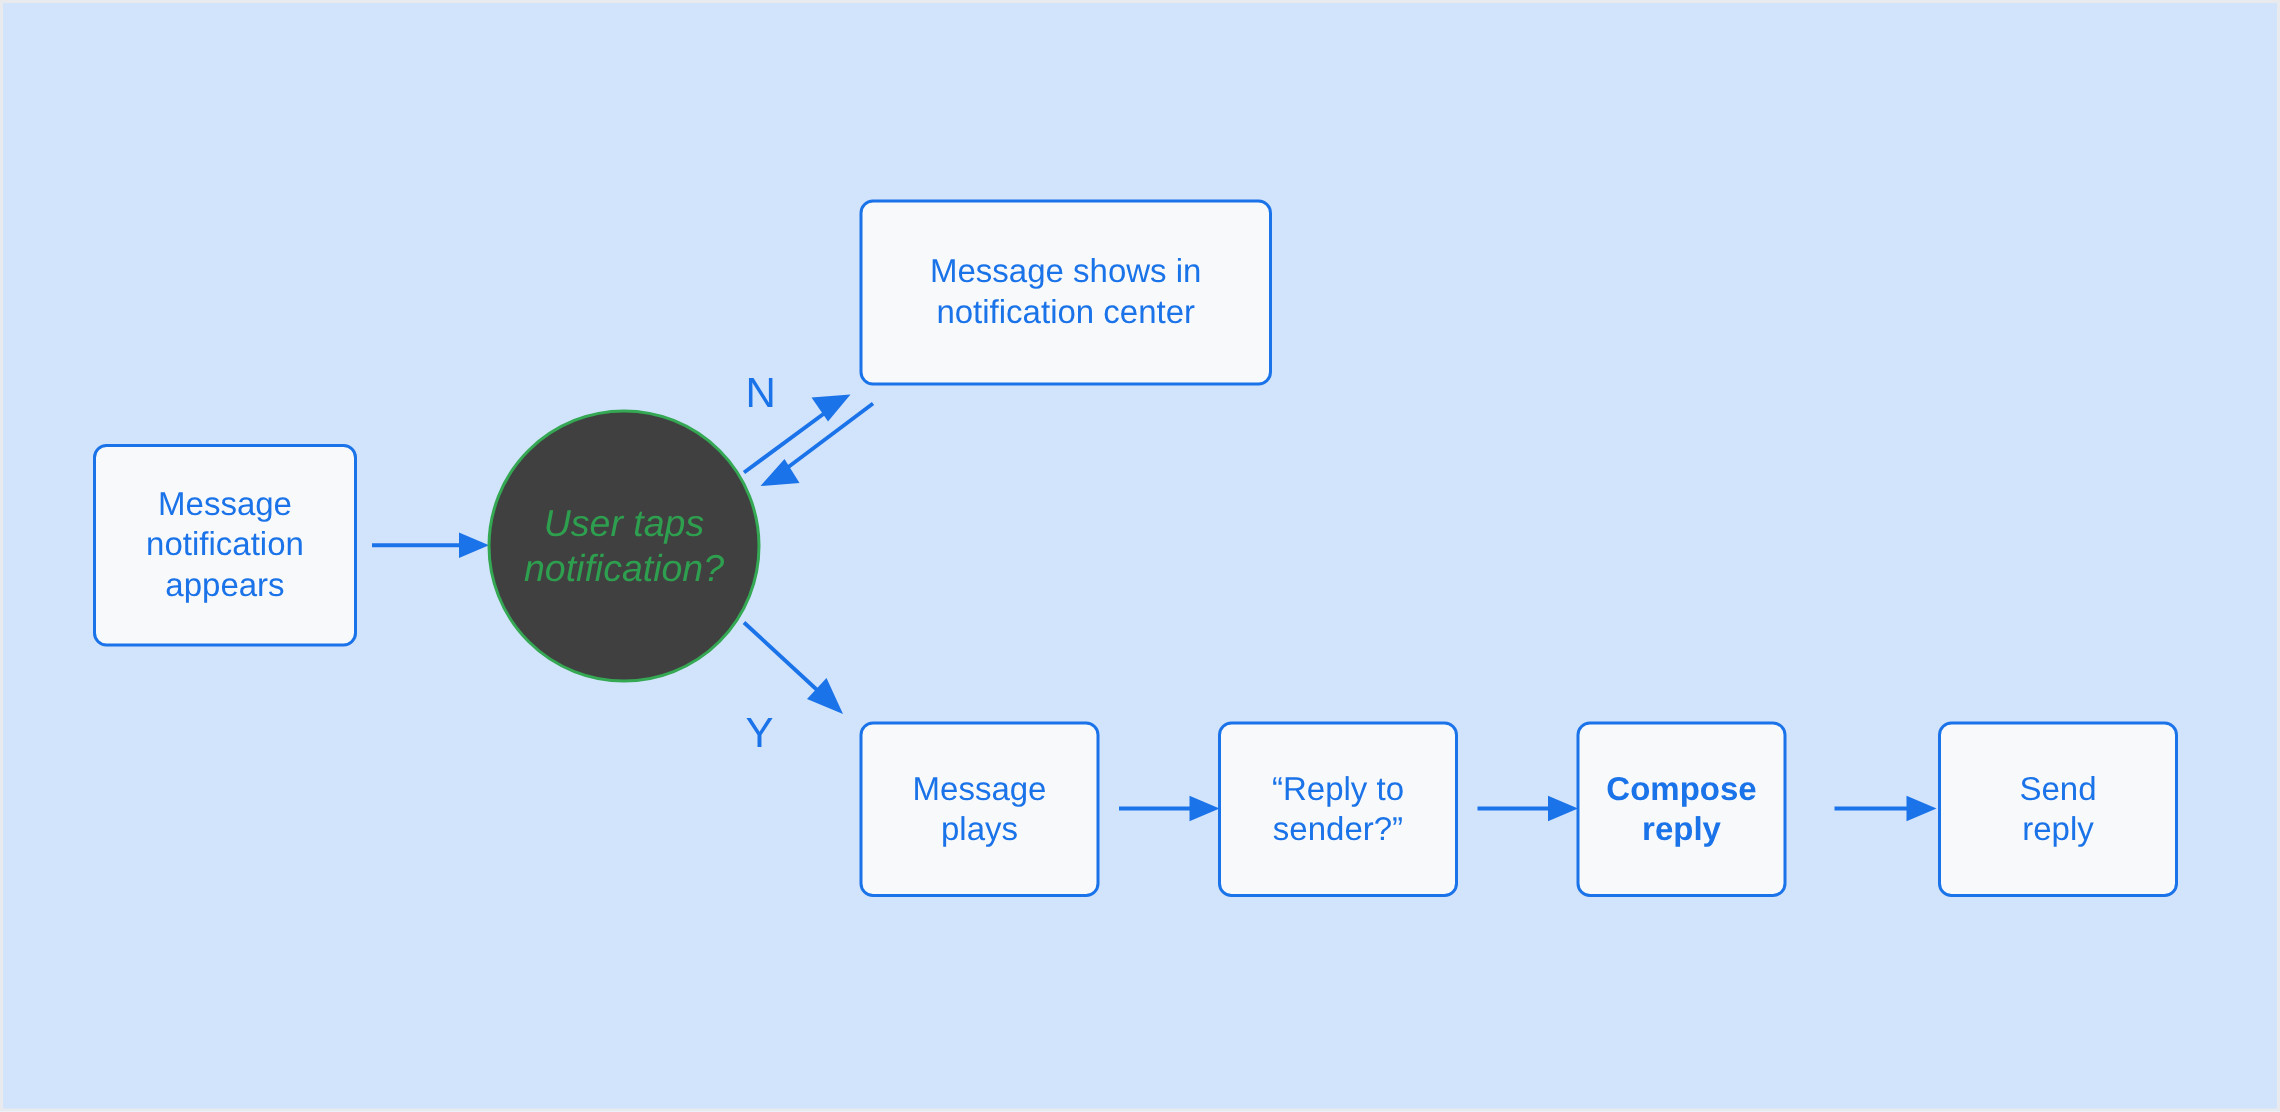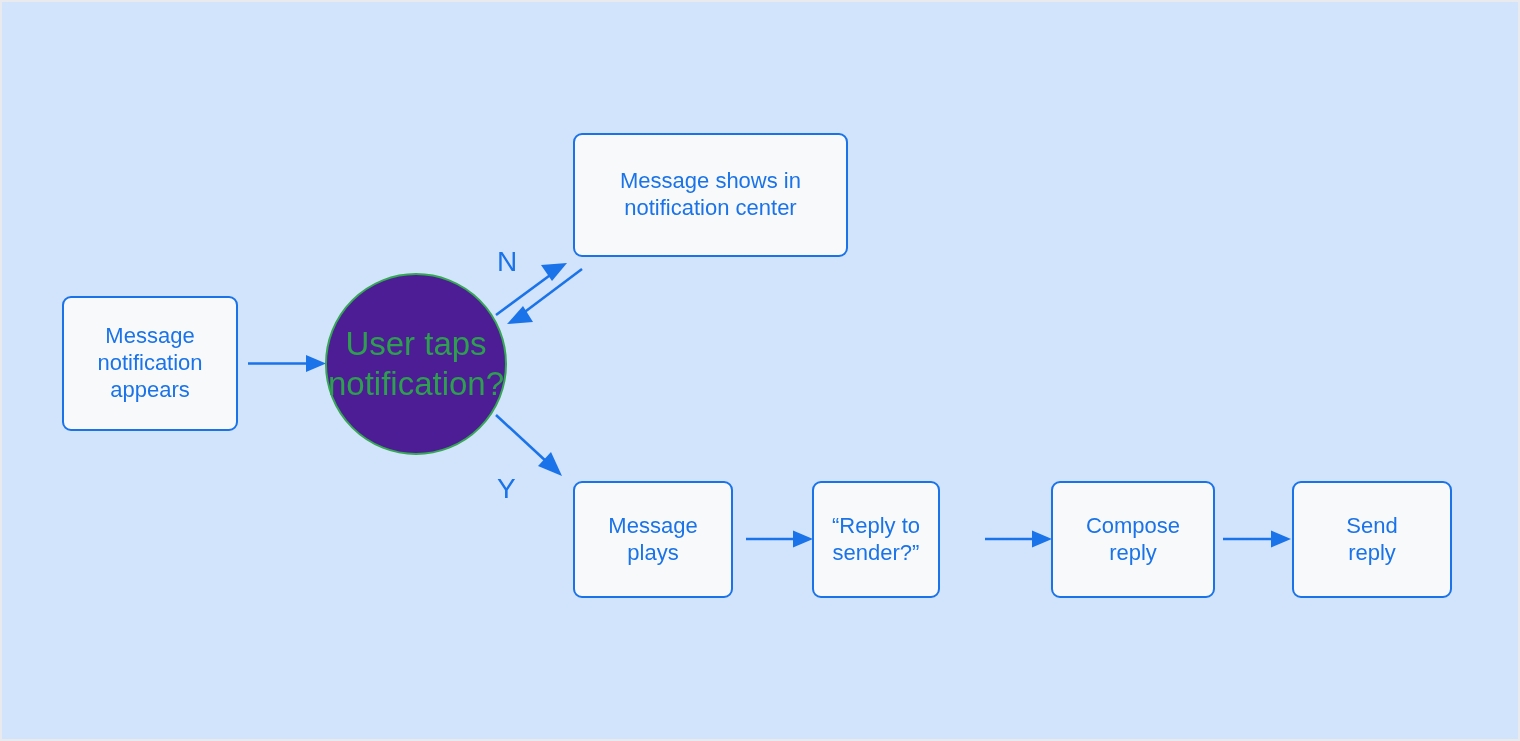--- a/index.html
+++ b/index.html
@@ -30,25 +30,26 @@
     white-space: pre-line;
   }
   .box {
     background: #f8f9fa;
     border: 2.5px solid #1a73e8;
     border-radius: 9px;
     color: #1a73e8;
     font-size: 22px;
   }
   .circle {
-    background: #4c1d95;
+    background: #404040;
     border: 2.5px solid #34a853;
     border-radius: 50%;
     color: #2e9e4f;
-    font-size: 33px;
+    font-size: 25px;
+    font-style: italic;
   }
   .edge-label {
     position: absolute;
     color: #1a73e8;
     font-size: 28px;
     line-height: 1;
     user-select: none;
   }
   svg.edges {
     position: absolute;
@@ -117,24 +118,24 @@
 
   <div class="node circle" style="left:323px; top:271px; width:182px; height:182px;">User taps
 notification?</div>
 
   <div class="node box" style="left:571px; top:131px; width:275px; height:124px;">Message shows in
 notification center</div>
 
   <div class="node box" style="left:571px; top:479px; width:160px; height:117px;">Message
 plays</div>
 
-  <div class="node box" style="left:810px; top:479px; width:128px; height:117px;">“Reply to
+  <div class="node box" style="left:810px; top:479px; width:160px; height:117px;">“Reply to
 sender?”</div>
 
-  <div class="node box" style="left:1049px; top:479px; width:164px; height:117px;">Compose
+  <div class="node box" style="left:1049px; top:479px; width:140px; height:117px;font-weight:bold;">Compose
 reply</div>
 
   <div class="node box" style="left:1290px; top:479px; width:160px; height:117px;">Send
 reply</div>
 
   <div class="edge-label" style="left:495px; top:246px;">N</div>
 
   <div class="edge-label" style="left:495px; top:473px;">Y</div>
 
 </div>

